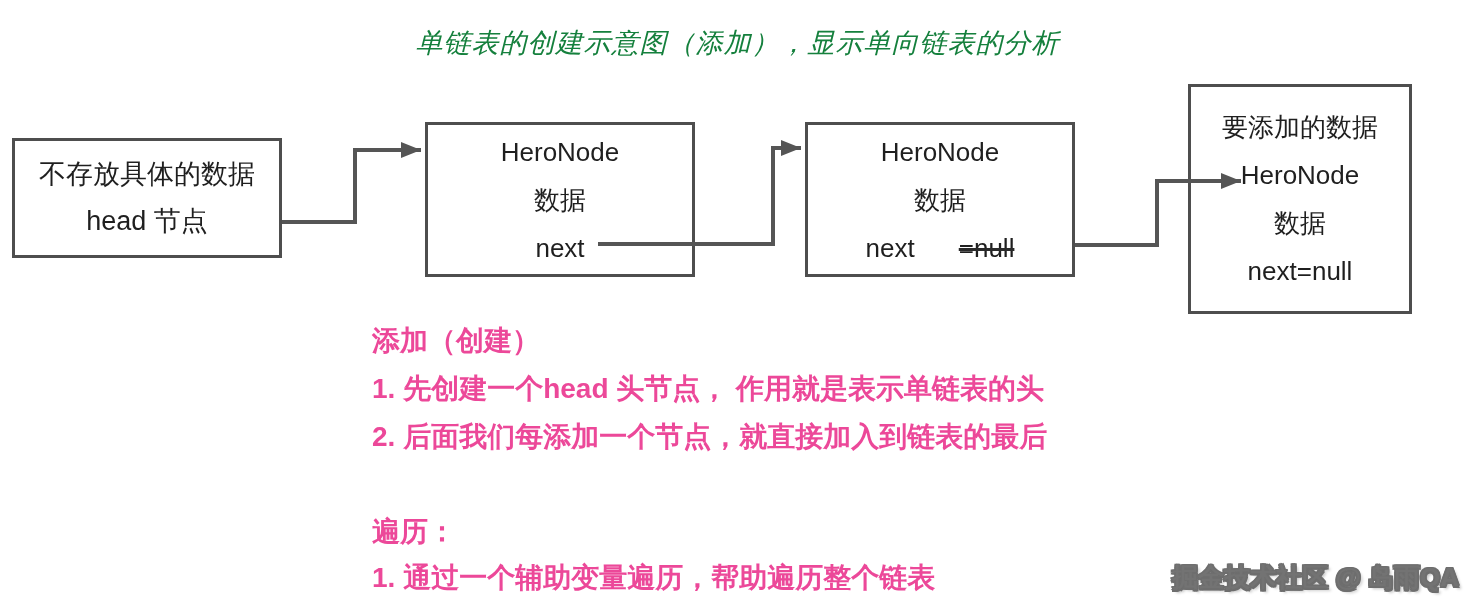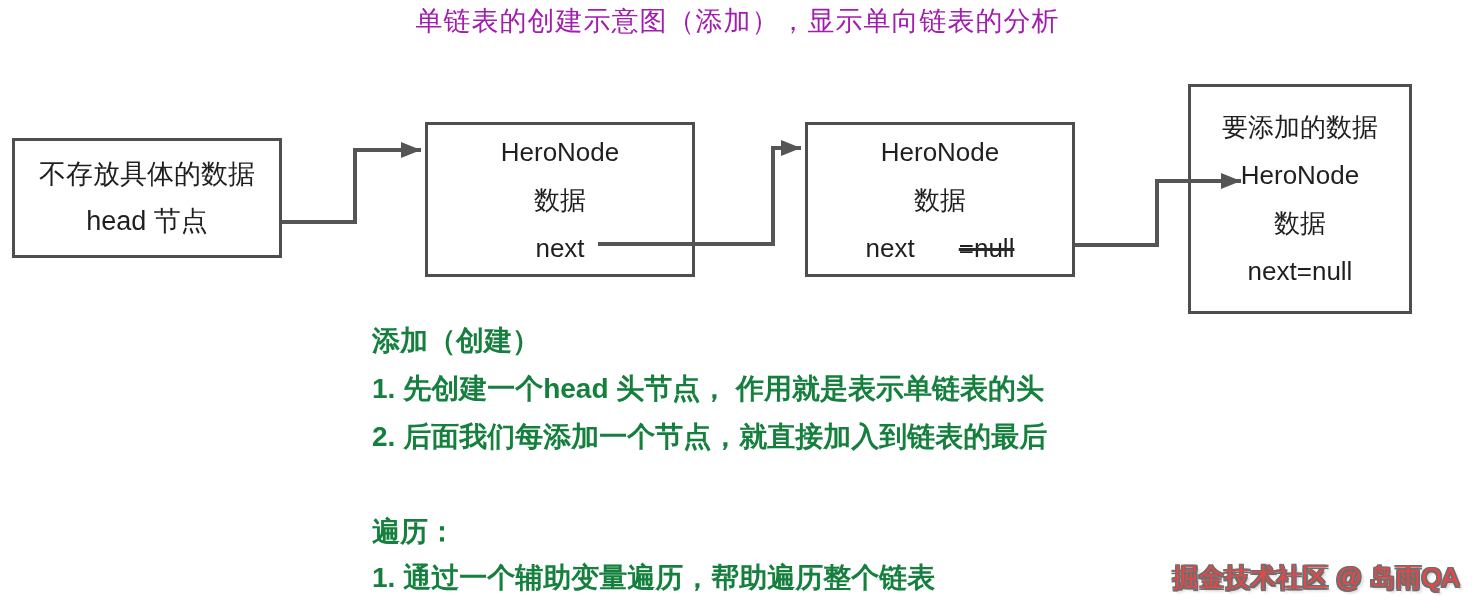--- a/index.html
+++ b/index.html
@@ -1,48 +1,48 @@
 <!DOCTYPE html>
 <html><head>
 <meta charset="utf-8">
 <style>
   html,body{margin:0;padding:0;background:#fff;}
   #canvas{
     position:relative;width:1475px;height:608px;background:#ffffff;overflow:hidden;
     font-family:"Liberation Sans","DejaVu Sans",sans-serif;color:#1f1f1f;
   }
   .title{
-    position:absolute;top:3px;left:0;width:100%;text-align:center;
-    font-size:27px;font-weight:500;letter-spacing:1px;color:#a21caf;
+    position:absolute;top:25px;left:0;width:100%;text-align:center;
+    font-size:27px;font-weight:500;letter-spacing:1px;color:#15803d;font-style:italic;
   }
   .nodebox{
     position:absolute;box-sizing:border-box;border:3px solid #4e4e4e;background:#fff;
     display:flex;flex-direction:column;align-items:center;justify-content:center;
     text-align:center;font-size:26px;color:#1f1f1f;
   }
   .nodebox .bline{line-height:48px;height:48px;white-space:nowrap;}
   #box-head{left:12px;top:138px;width:270px;height:120px;font-size:27px;}
   #box-head .bline{line-height:47px;height:47px;}
   #box-n1{left:425px;top:122px;width:270px;height:155px;}
   #box-n2{left:805px;top:122px;width:270px;height:155px;}
   #box-new{left:1188px;top:84px;width:224px;height:230px;}
   .struck{text-decoration:line-through;text-decoration-thickness:2.5px;text-decoration-color:#2a2a2a;margin-left:44px;}
   #wires{position:absolute;left:0;top:0;pointer-events:none;}
   .note{
     position:absolute;left:372px;white-space:nowrap;
-    font-weight:bold;font-size:28px;line-height:32px;color:#15803d;
+    font-weight:bold;font-size:28px;line-height:32px;color:#ec4899;
   }
   #note-add-h{top:325px;}
   #note-add-1{top:373px;}
   #note-add-2{top:421px;}
   #note-trav-h{top:516px;text-align:right;}
   #note-trav-1{top:562px;}
   .watermark{
     position:absolute;right:16px;top:560px;white-space:nowrap;
-    font-size:26px;font-weight:normal;color:#ef4444;
+    font-size:26px;font-weight:bold;color:#737373;
     text-shadow:-1.5px -1.5px 0 #6e6e6e,1.5px -1.5px 0 #6e6e6e,-1.5px 1.5px 0 #6e6e6e,
       1.5px 1.5px 0 #6e6e6e,-1.5px 0 0 #6e6e6e,1.5px 0 0 #6e6e6e,0 -1.5px 0 #6e6e6e,
       0 1.5px 0 #6e6e6e,3px 3px 3px rgba(0,0,0,.25);
   }
 </style>
 </head>
 <body>
 
 <div id="canvas">
 

